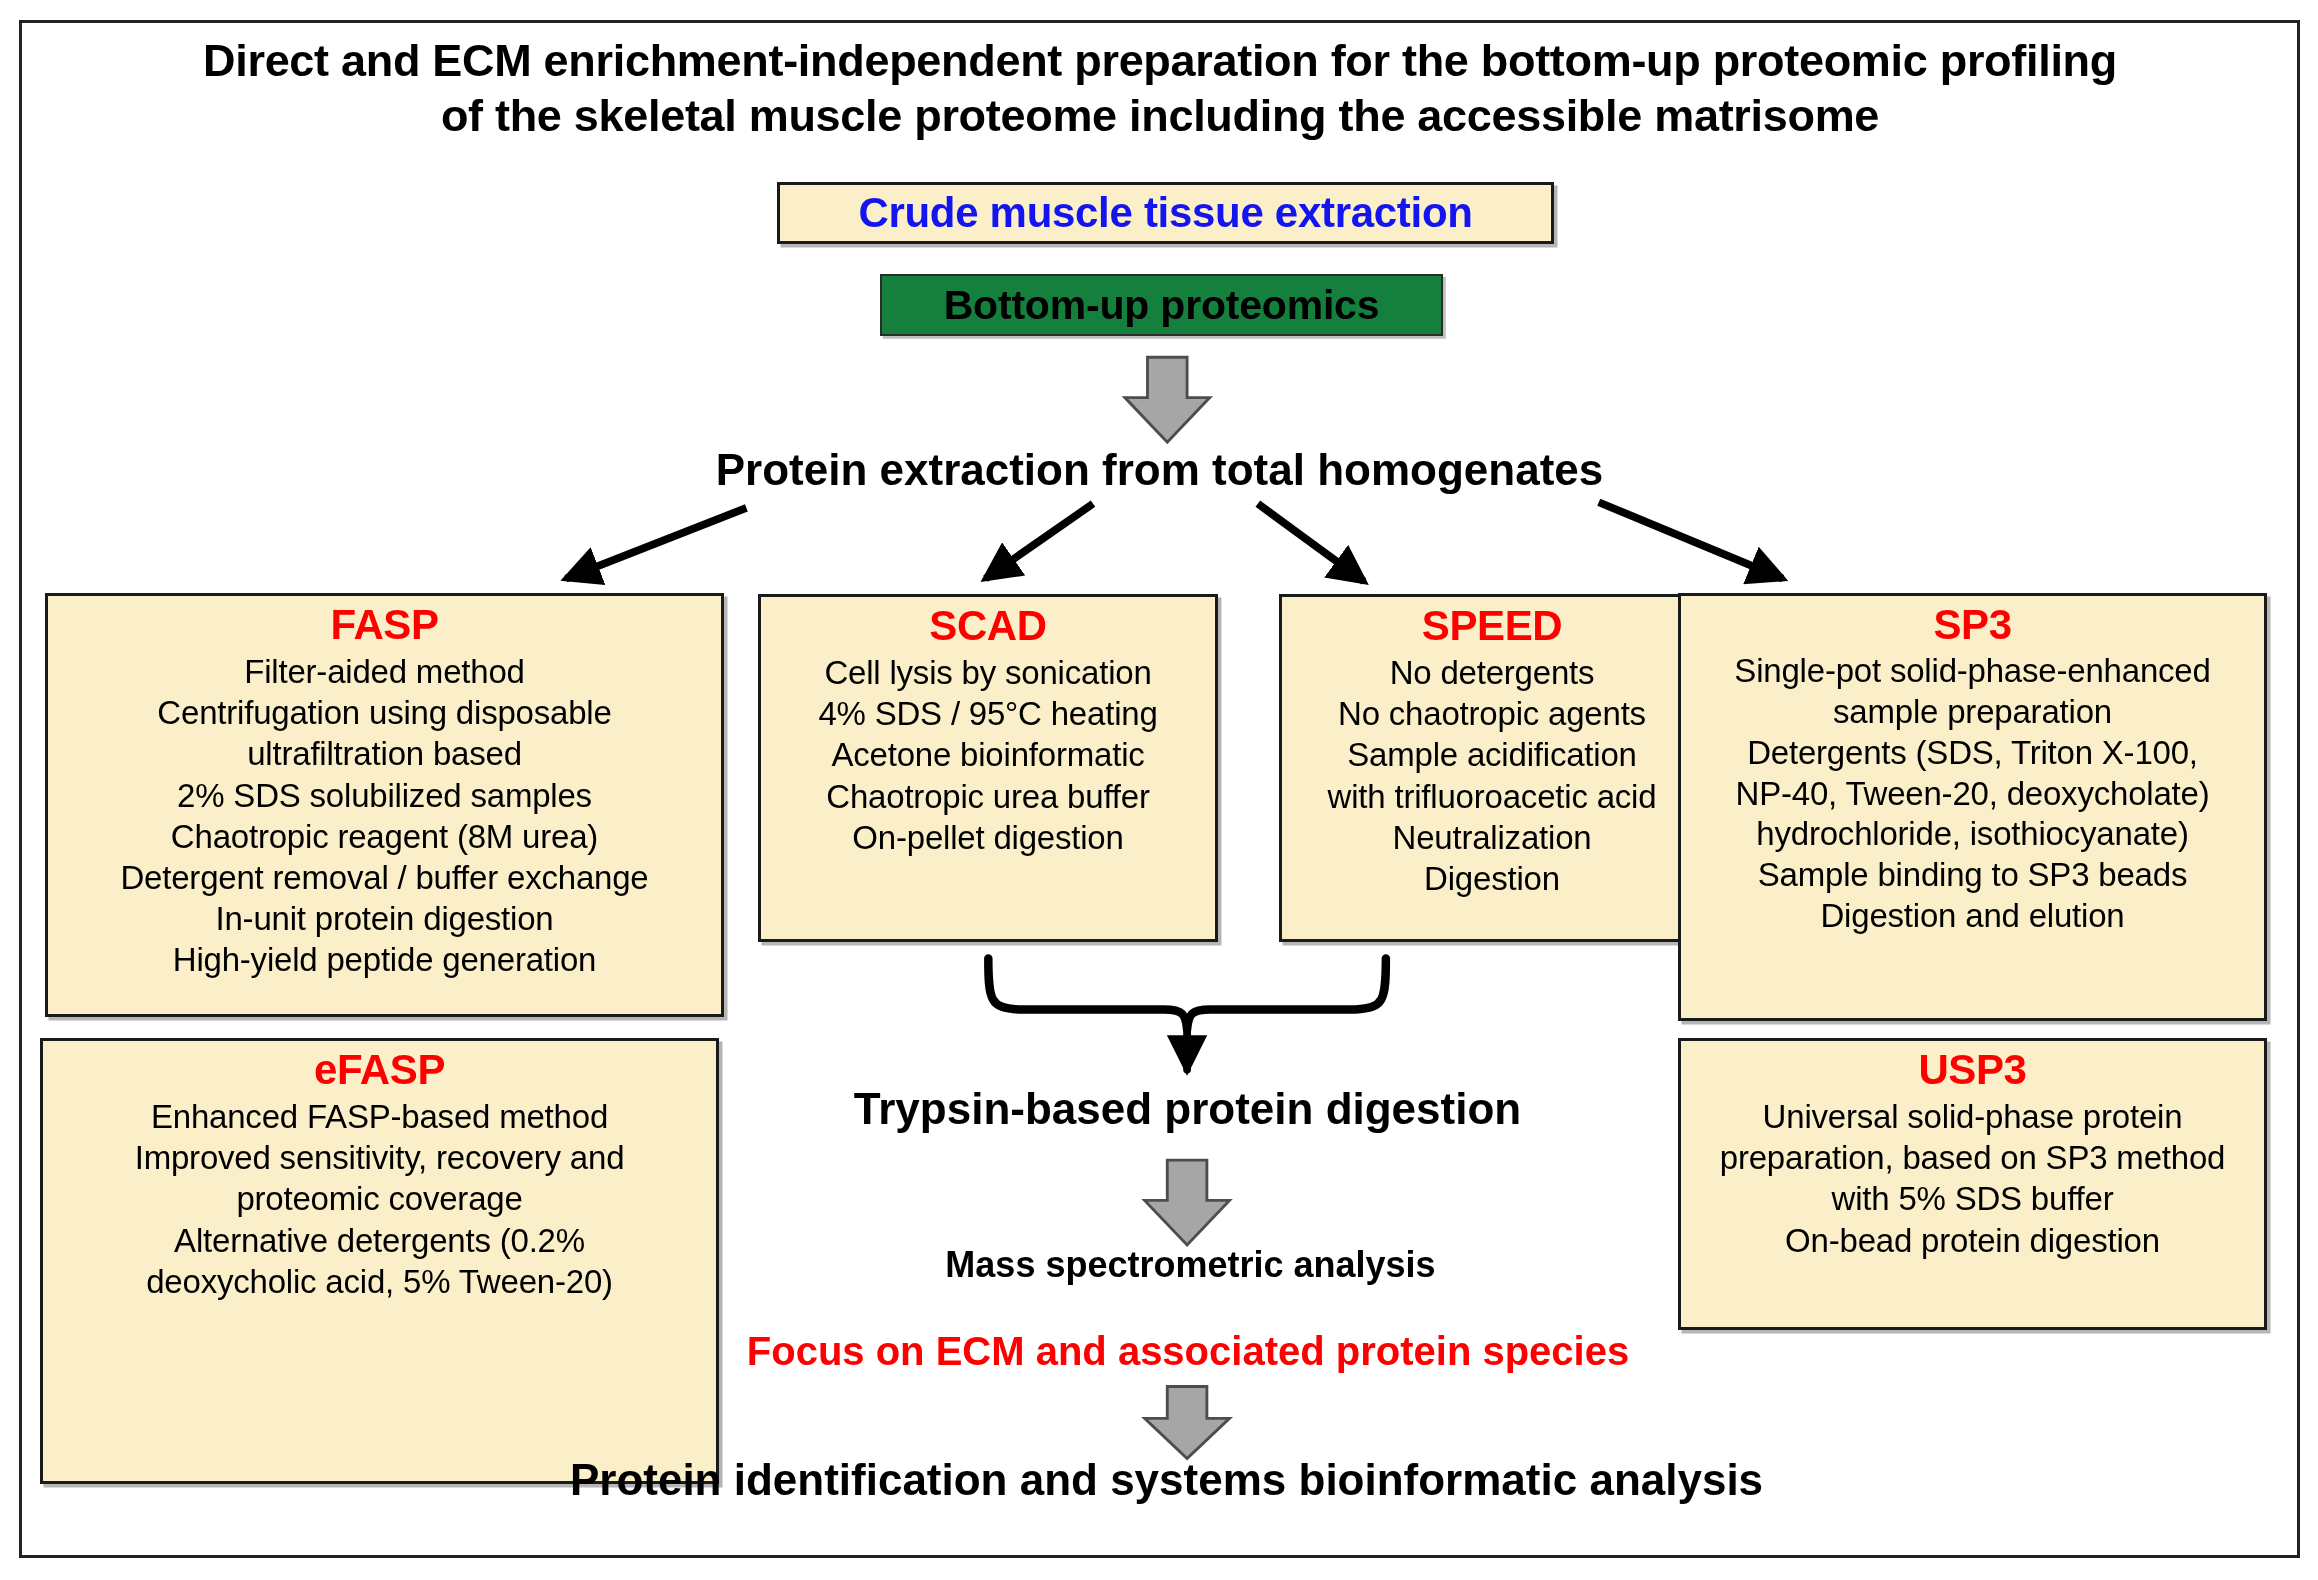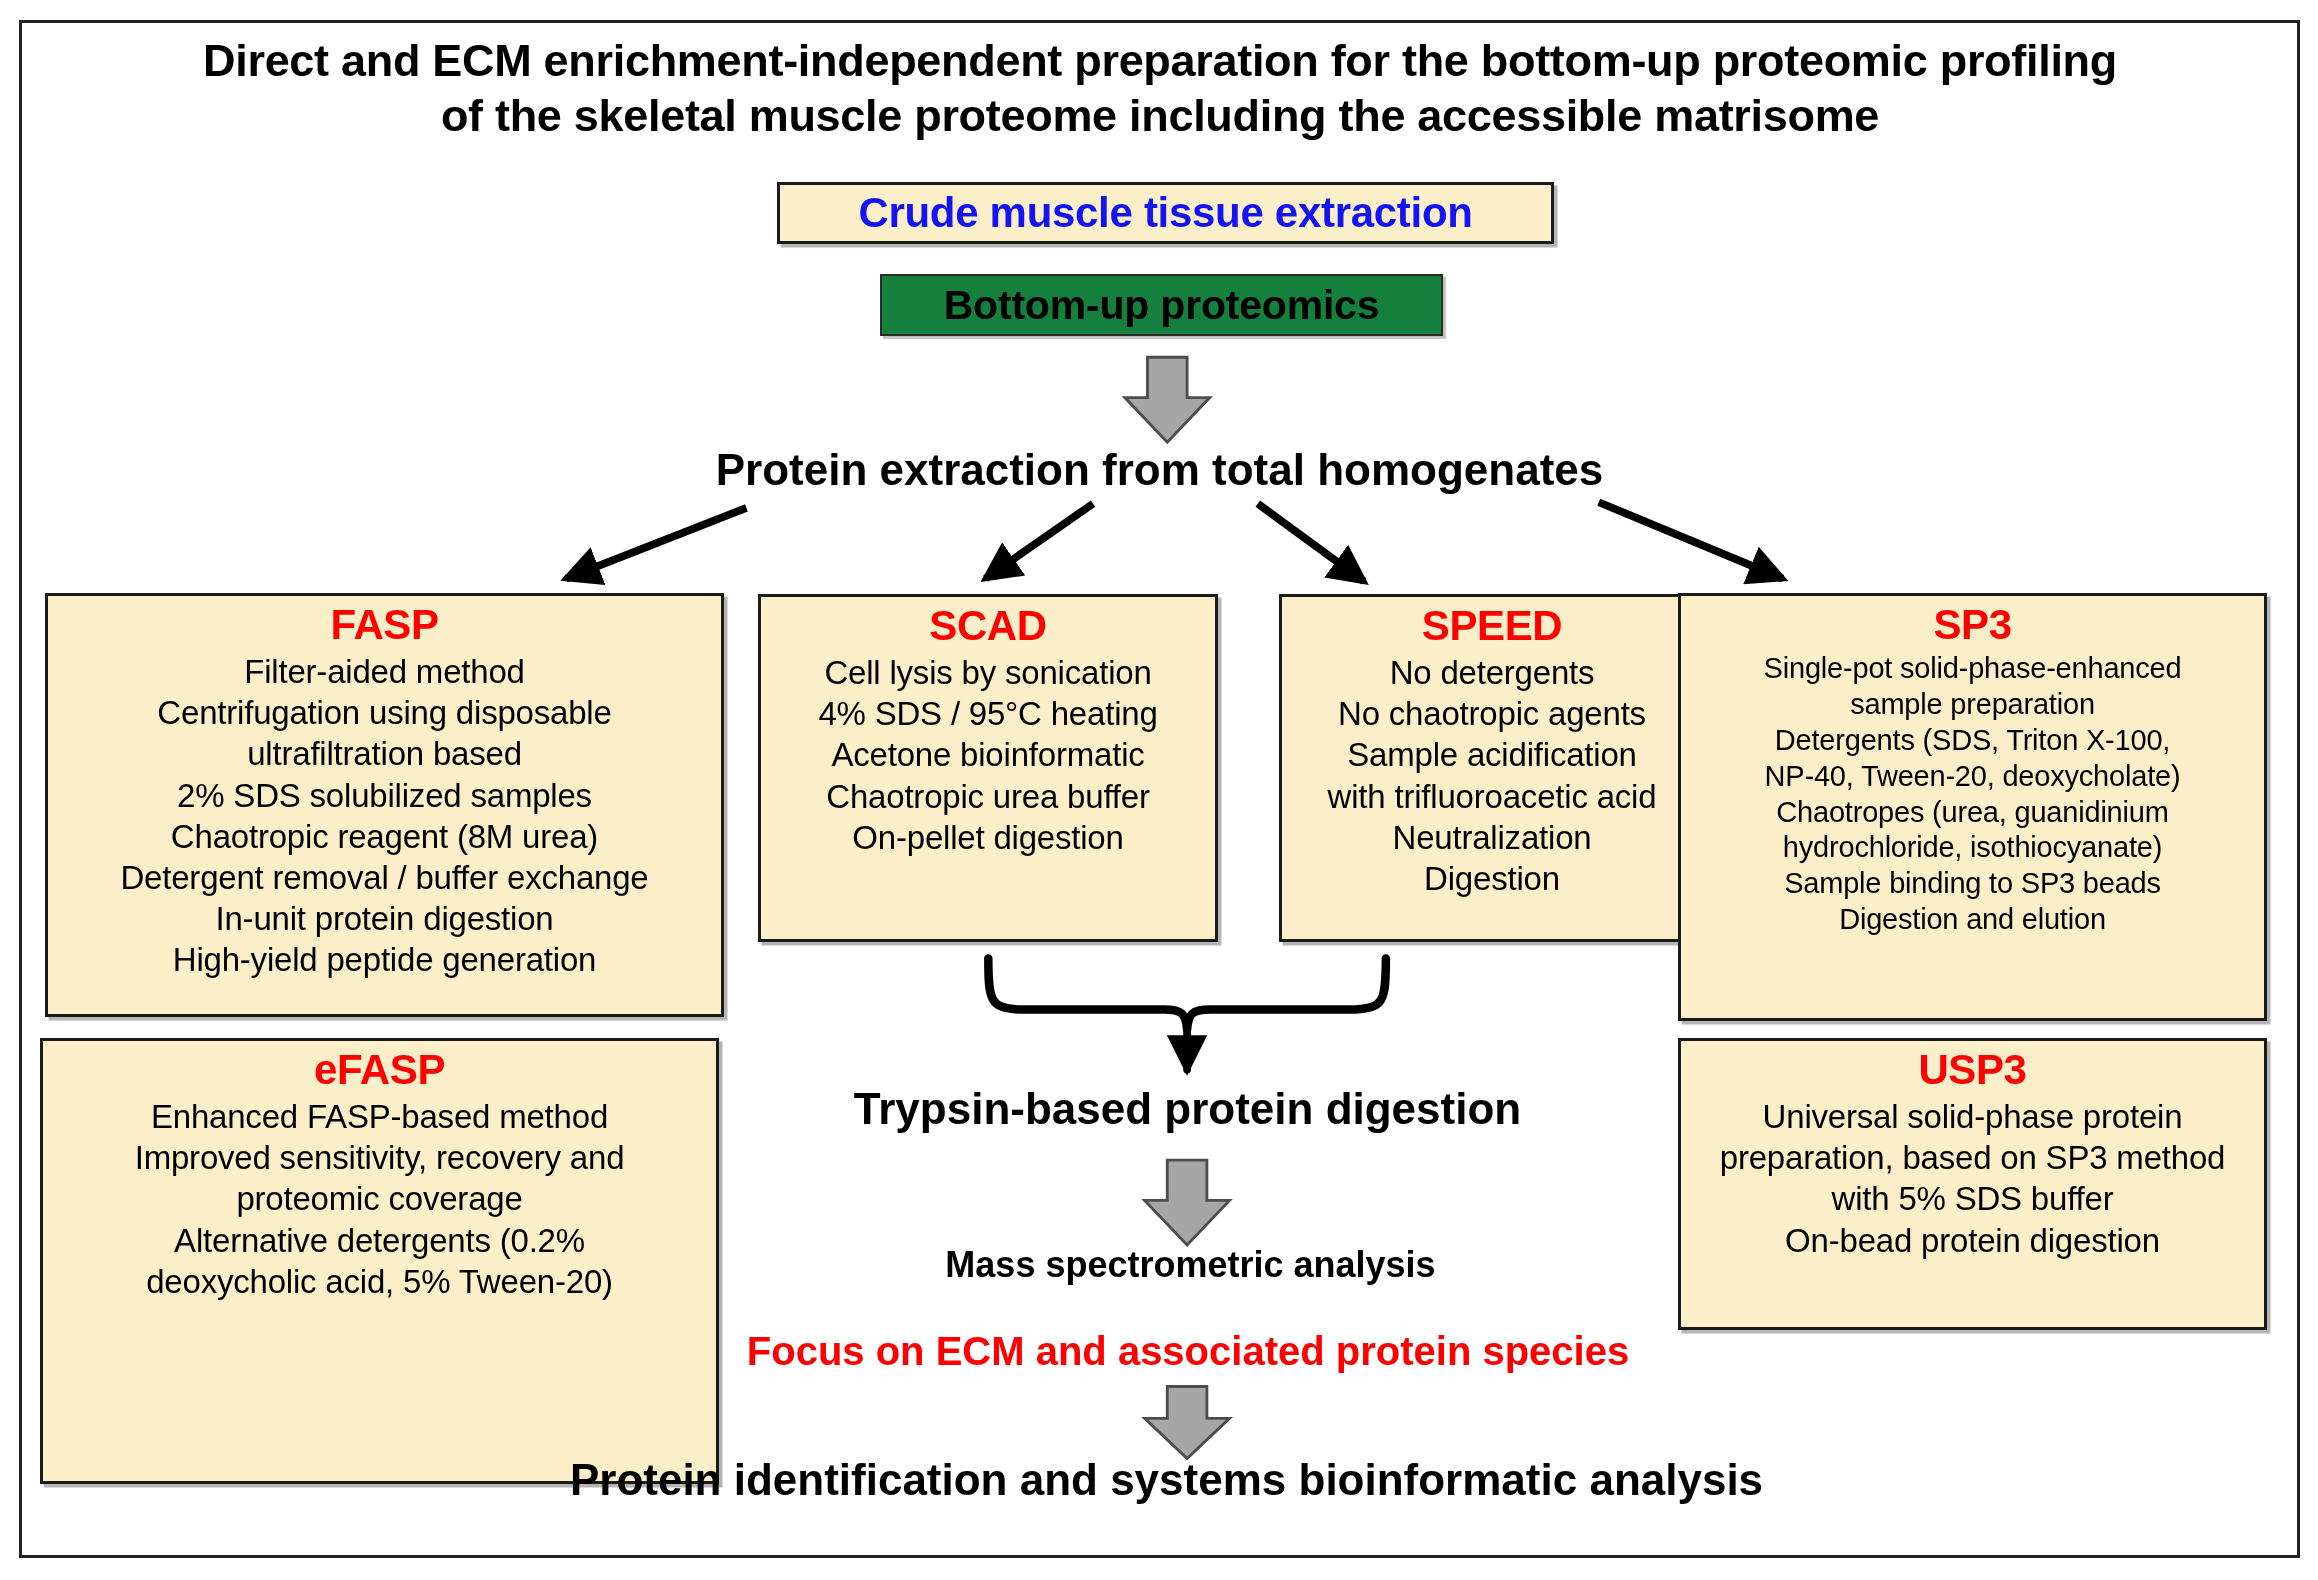--- a/index.html
+++ b/index.html
@@ -152,21 +152,21 @@
   #fasp-box   { left: 45px;  top: 593px;  width: 679px;  height: 424px; }
   #scad-box   { left: 758px; top: 594px; width: 460px;  height: 348px; }
   #speed-box  { left: 1279px; top: 594px; width: 426px;  height: 348px; }
   #sp3-box    { left: 1678px; top: 593px; width: 589px;  height: 428px; }
   #efasp-box  { left: 40px;  top: 1038px; width: 679px;  height: 446px; }
   #usp3-box   { left: 1678px; top: 1038px; width: 589px;  height: 292px; }
 
   #fasp-box .box-lines  { font-size: 33px; line-height: 1.245; }
   #scad-box .box-lines  { font-size: 33px; line-height: 1.245; }
   #speed-box .box-lines { font-size: 33px; line-height: 1.245; }
-  #sp3-box .box-lines   { font-size: 29px; line-height: 1.235; }
+  #sp3-box .box-lines   { font-size: 33px; line-height: 1.235; }
   #efasp-box .box-lines { font-size: 33px; line-height: 1.245; }
   #usp3-box .box-lines  { font-size: 33px; line-height: 1.245; }
 
   
   #overlay {
     position: absolute;
     left: 0; top: 0;
     width: 2319px; height: 1581px;
     pointer-events: none;
   }
@@ -265,21 +265,20 @@
     </div>
   </div>
 
   <div class="box" id="sp3-box">
     <div class="box-title">SP3</div>
     <div class="box-lines">
       <div>Single-pot solid-phase-enhanced</div>
       <div>sample preparation</div>
       <div>Detergents (SDS, Triton X-100,</div>
       <div>NP-40, Tween-20, deoxycholate)</div>
-      <div>Chaotropes (urea, guanidinium</div>
       <div>hydrochloride, isothiocyanate)</div>
       <div>Sample binding to SP3 beads</div>
       <div>Digestion and elution</div>
     </div>
   </div>
 
   <div class="box" id="efasp-box">
     <div class="box-title">eFASP</div>
     <div class="box-lines">
       <div>Enhanced FASP-based method</div>

